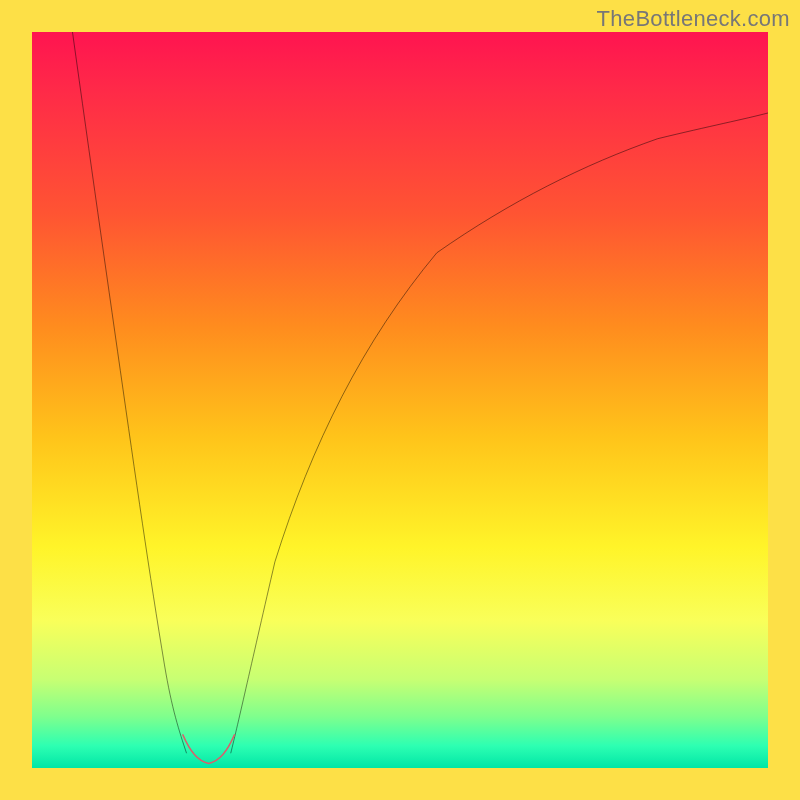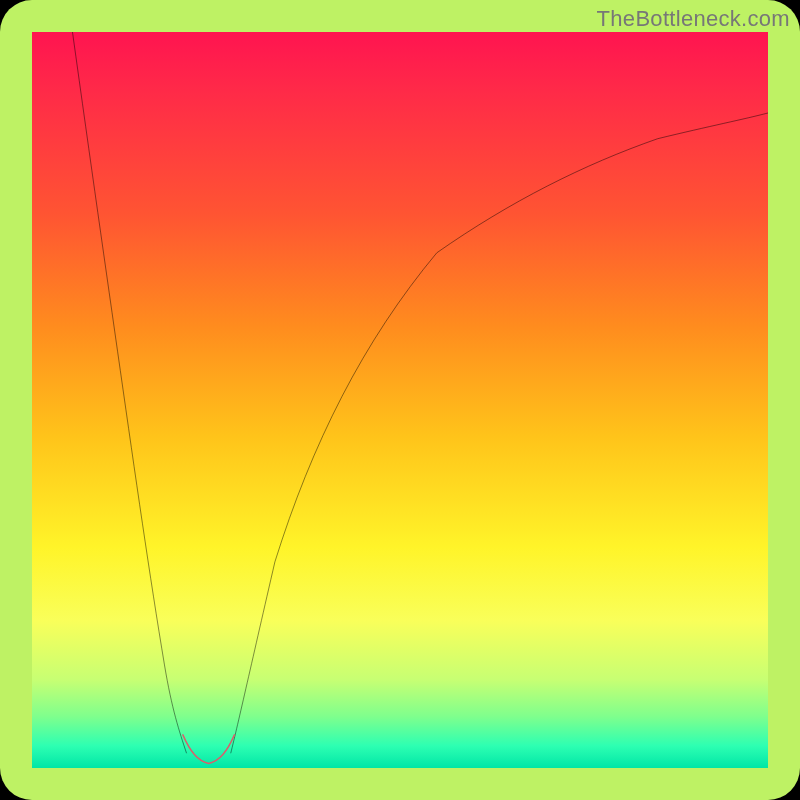--- a/index.html
+++ b/index.html
@@ -7,22 +7,21 @@
     padding: 0;
     width: 800px;
     height: 800px;
     background: #000;
     overflow: hidden;
     font-family: Arial, Helvetica, sans-serif;
   }
   .frame {
     position: absolute;
     inset: 0;
-    background: #bef264;
-    border-radius: 32px;
+    background: #fde047;
   }
   .plot-bg {
     position: absolute;
     left: 32px;
     top: 32px;
     width: 736px;
     height: 736px;
     
     background: linear-gradient(
       to bottom,

